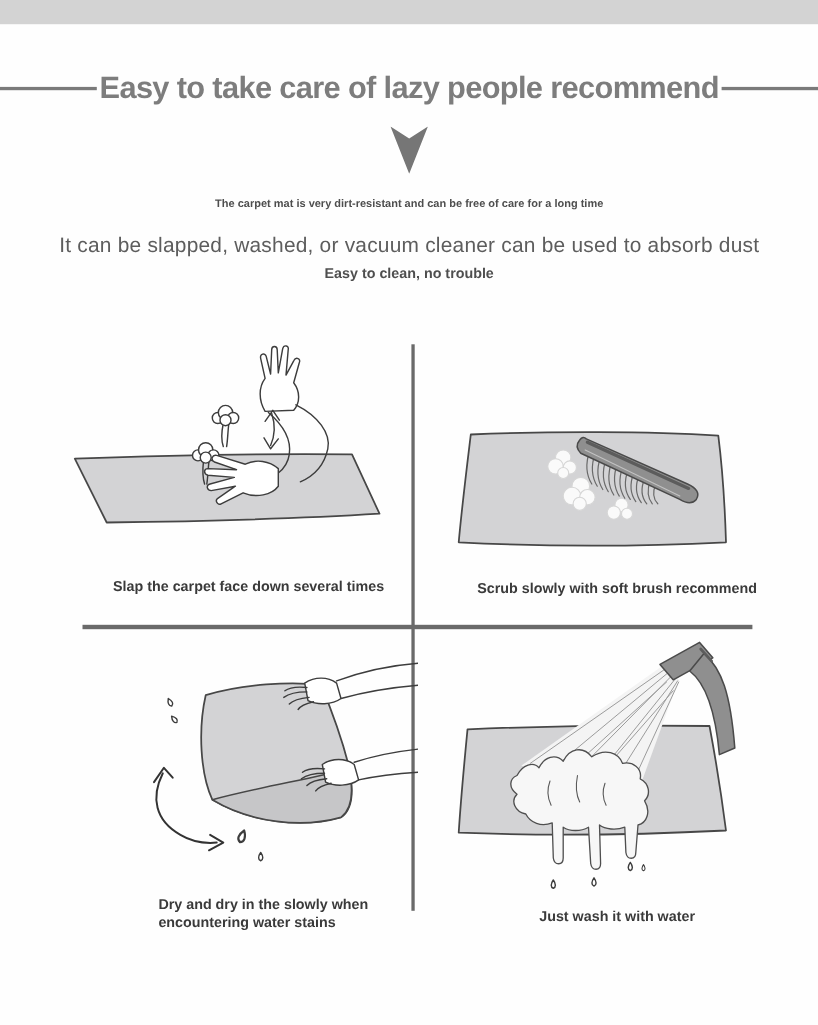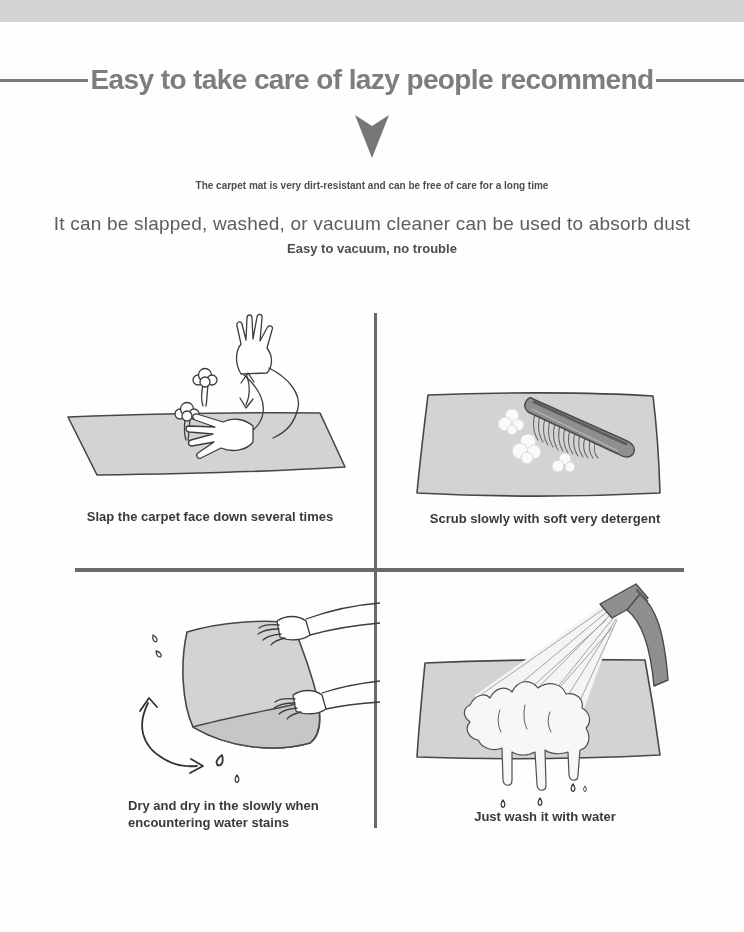--- a/index.html
+++ b/index.html
@@ -25,21 +25,21 @@
   .intro-3{top:241px;font-size:13px;font-weight:700;color:#4e4e4e;}
   .divider-v{position:absolute;left:374px;top:313px;width:3px;height:515px;background:#6a6a6a;}
   .divider-h{position:absolute;left:75px;top:568px;width:609px;height:4px;background:#6a6a6a;}
   .illus{position:absolute;}
   .illus-slap{left:45px;top:302px;}
   .illus-brush{left:400px;top:338px;}
   .illus-dry{left:70px;top:595px;}
   .illus-wash{left:400px;top:580px;}
   .caption{
     position:absolute;font-size:13px;font-weight:700;color:#3a3a3a;
-    line-height:17px;margin:0;
+    line-height:17px;margin:16px;
   }
   .cap-slap{left:55px;top:508px;width:310px;text-align:center;}
   .cap-brush{left:395px;top:510px;width:300px;text-align:center;}
   .cap-dry{left:128px;top:797px;width:262px;text-align:left;}
   .cap-wash{left:395px;top:808px;width:300px;text-align:center;}
   svg .ln{fill:none;stroke:#3d3d3d;stroke-width:1.3;stroke-linecap:round;stroke-linejoin:round;}
   svg .carpet{fill:#d3d3d5;stroke:#474747;stroke-width:1.6;stroke-linejoin:round;}
   svg .white{fill:#ffffff;stroke:#3d3d3d;stroke-width:1.3;stroke-linejoin:round;}
   svg .tool{fill:#8f8f8f;stroke:#4a4a4a;stroke-width:1.4;stroke-linejoin:round;}
 </style>
@@ -55,21 +55,21 @@
     <h1 class="page-title">Easy to take care of lazy people recommend</h1>
     <div class="h-rule"></div>
   </div>
 
   <svg class="down-arrow" viewBox="0 0 36 43">
     <polygon points="1,0 18,11 35,0 18,43" fill="#767676"></polygon>
   </svg>
 
   <p class="intro-line intro-1">The carpet mat is very dirt-resistant and can be free of care for a long time</p>
   <p class="intro-line intro-2">It can be slapped, washed, or vacuum cleaner can be used to absorb dust</p>
-  <p class="intro-line intro-3">Easy to vacuum, no trouble</p>
+  <p class="intro-line intro-3">Easy to clean, no trouble</p>
 
   <div class="divider-v"></div>
   <div class="divider-h"></div>
 
   <svg class="illus illus-slap" width="325" height="200" viewBox="0 0 325 200">
     <path class="carpet" d="M23,115 C105,112 190,110 275,111 L300,165 C220,170 130,172 52,173 Z"></path>
 
     <g>
       <path class="ln" d="M158,83 C156,92 156,98 158,104 M163,83 C162,92 162,98 161,104"></path>
       <circle class="white" cx="153" cy="78" r="5"></circle>
@@ -136,21 +136,21 @@
         <path d="M191,99 c-3,9 -2,16 2,21"></path>
       <path d="M196,102 c-3,8 -2,14 2,18"></path>
     </g>
 
     <g>
       <path class="tool" d="M133,61 L225,102 Q238,108 233,116 Q228,122 218,116 L128,74 Q122,68 127,62 Q130,58 133,61 Z"></path>
       <path d="M134,64 L226,106" fill="none" stroke="#5c5c5c" stroke-width="3" stroke-linecap="round"></path>
       <path d="M132,71 L218,113" fill="none" stroke="#c2c2c2" stroke-width="1" stroke-linecap="round"></path>
     </g>
   </svg>
-  <p class="caption cap-brush">Scrub slowly with soft very detergent</p>
+  <p class="caption cap-brush">Scrub slowly with soft brush recommend</p>
 
   <svg class="illus illus-dry" width="310" height="200" viewBox="0 0 310 200">
     <path class="carpet" d="M117,37 C150,27 196,24 222,28 C232,52 242,80 248,105 C252,127 249,142 240,148
       C205,158 158,153 123,132 C112,108 110,68 117,37 Z"></path>
     <path d="M123,132 C163,121 213,113 247,104 C252,126 249,141 240,148 C205,158 158,153 123,132 Z" fill="#c6c6c8" stroke="#474747" stroke-width="1.4" stroke-linejoin="round"></path>
 
     <g>
       <path class="white" d="M207,26 C216,20 228,20 236,26 L240,40 C232,46 218,46 210,42 Z"></path>
       <path class="ln" d="M209,30 c-10,-1 -16,0 -20,3 M209,34 c-11,0 -17,2 -21,5 M211,39 c-10,1 -15,3 -18,6 M215,43 c-8,2 -12,4 -14,7"></path>
       <path class="ln" d="M236,24 C258,16 284,10 310,8 M240,40 C262,34 286,30 310,28"></path>

